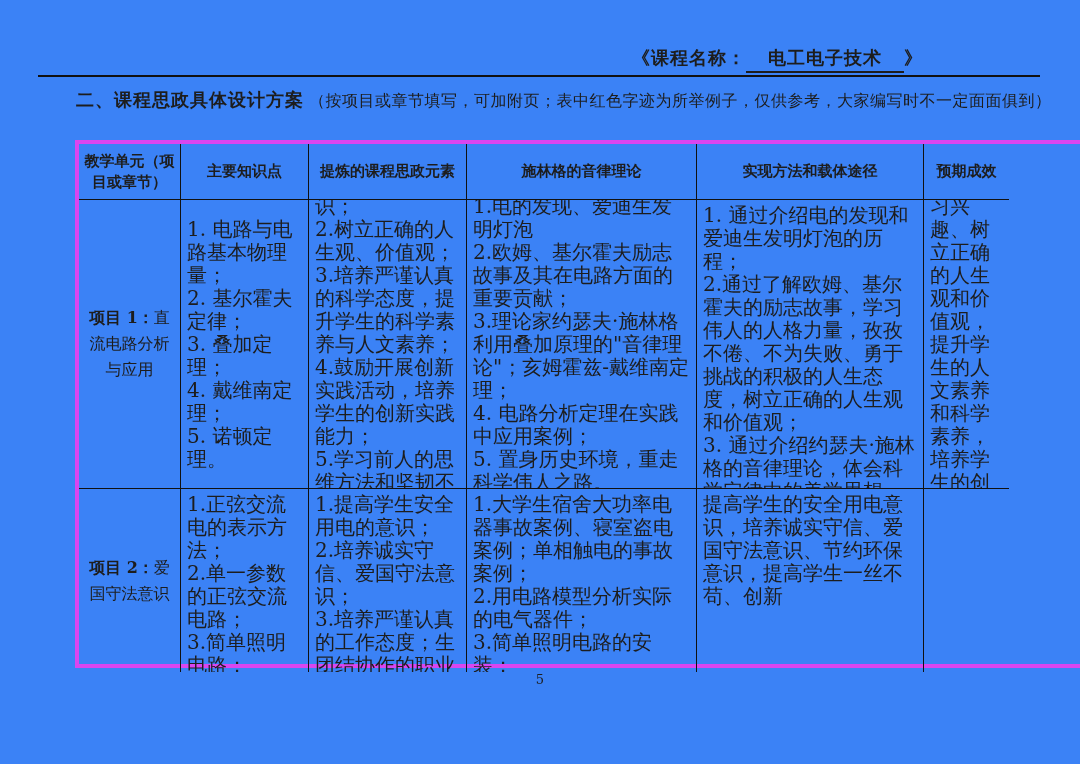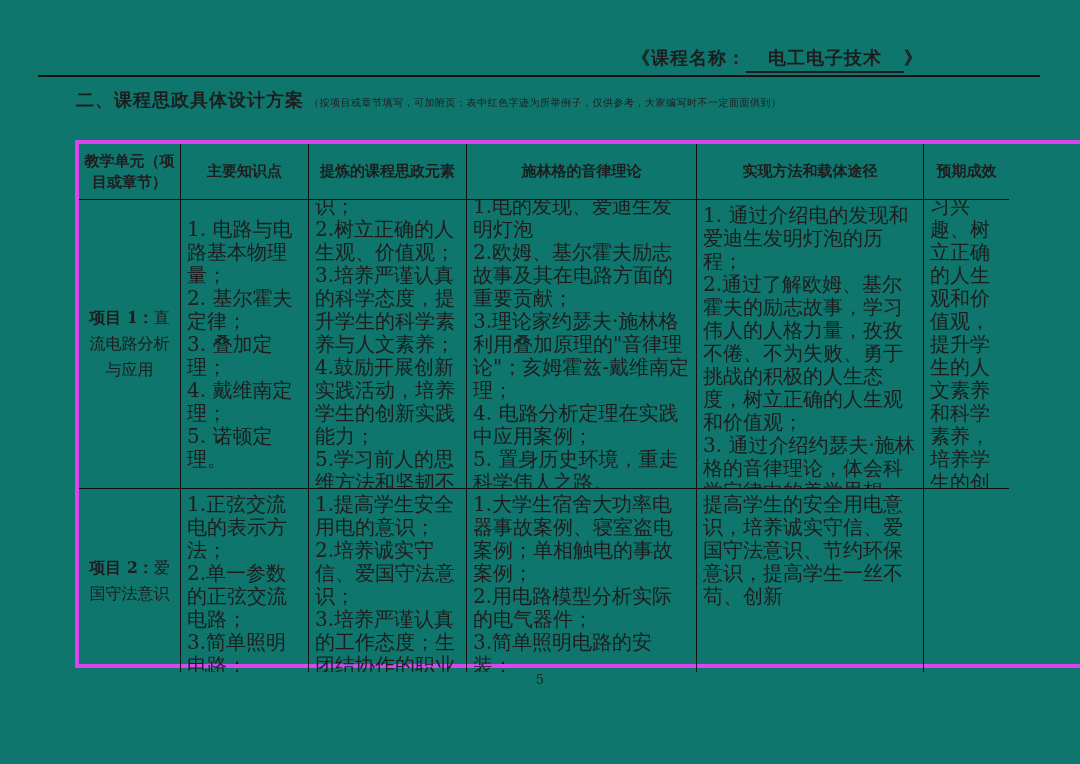--- a/index.html
+++ b/index.html
@@ -6,21 +6,21 @@
     margin: 0;
     padding: 0;
     background: #ffffff;
     font-family: "DejaVu Serif", "Liberation Serif", serif;
     color: #1d1d1d;
   }
   .page {
     position: relative;
     width: 1080px;
     height: 764px;
-    background: #0f766e;
+    background: #3b82f6;
     overflow: hidden;
   }
 
   
   .doc-header {
     position: absolute;
     top: 46px;
     left: 632px;
     font-size: 18px;
     font-weight: bold;
@@ -49,21 +49,21 @@
     width: 960px;
     white-space: nowrap;
   }
   .title-main {
     font-family: "DejaVu Sans", "Liberation Sans", sans-serif;
     font-weight: bold;
     font-size: 18px;
     letter-spacing: 1px;
   }
   .title-note {
-    font-size: 10px;
+    font-size: 16px;
     letter-spacing: 0.5px;
   }
 
   
   .grid-table {
     position: absolute;
     top: 140px;
     left: 75px;
     width: 1030px;
     height: 528px;

